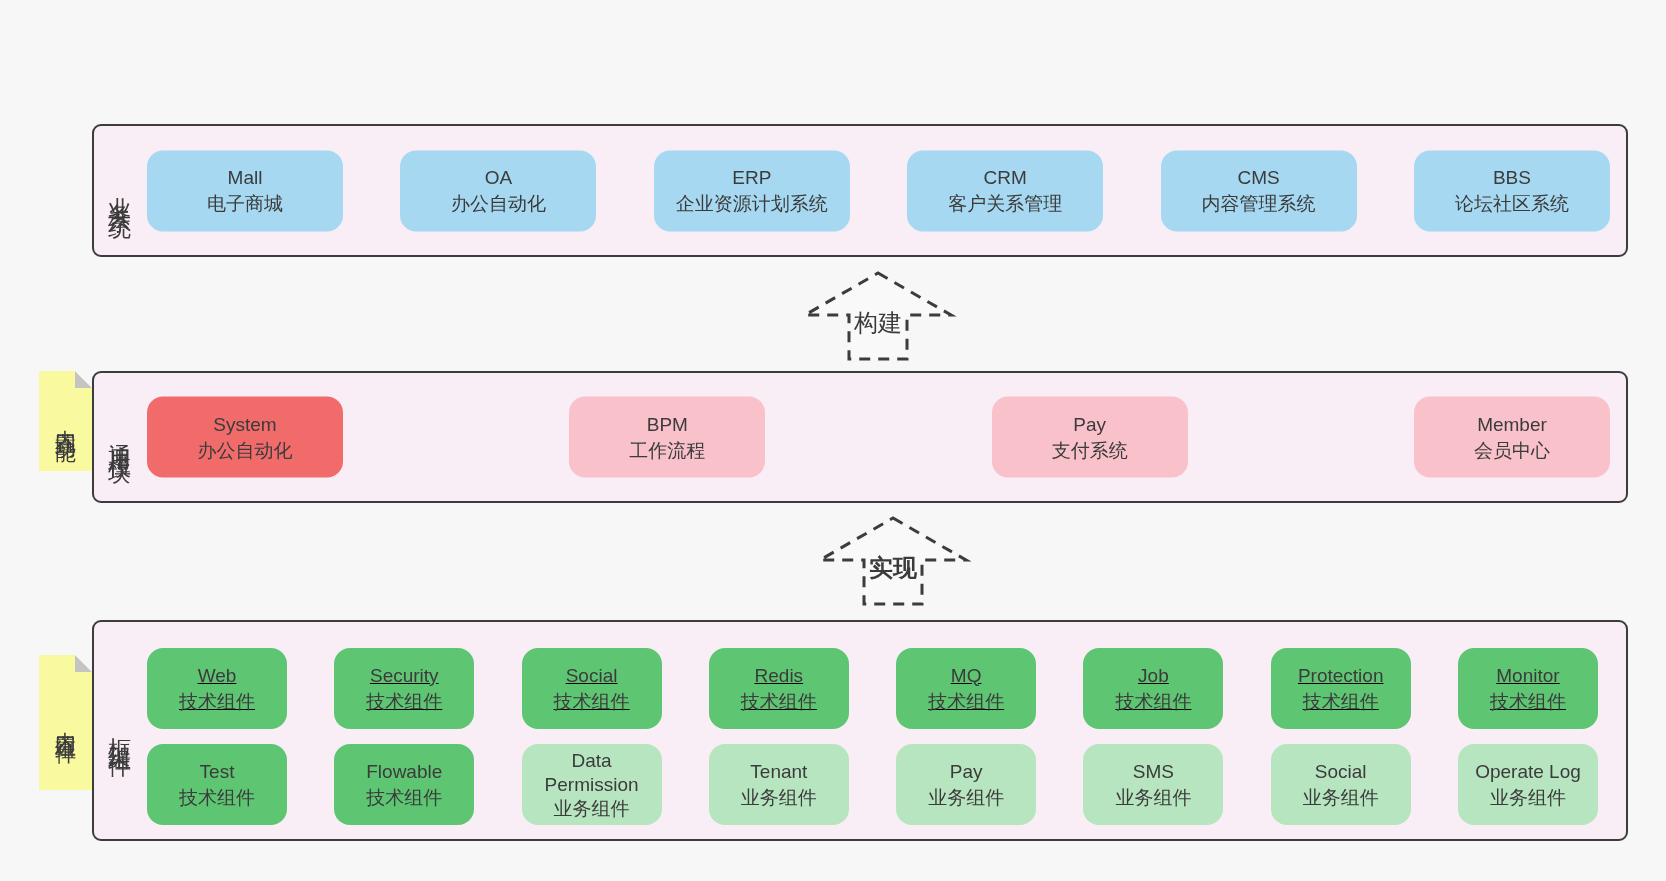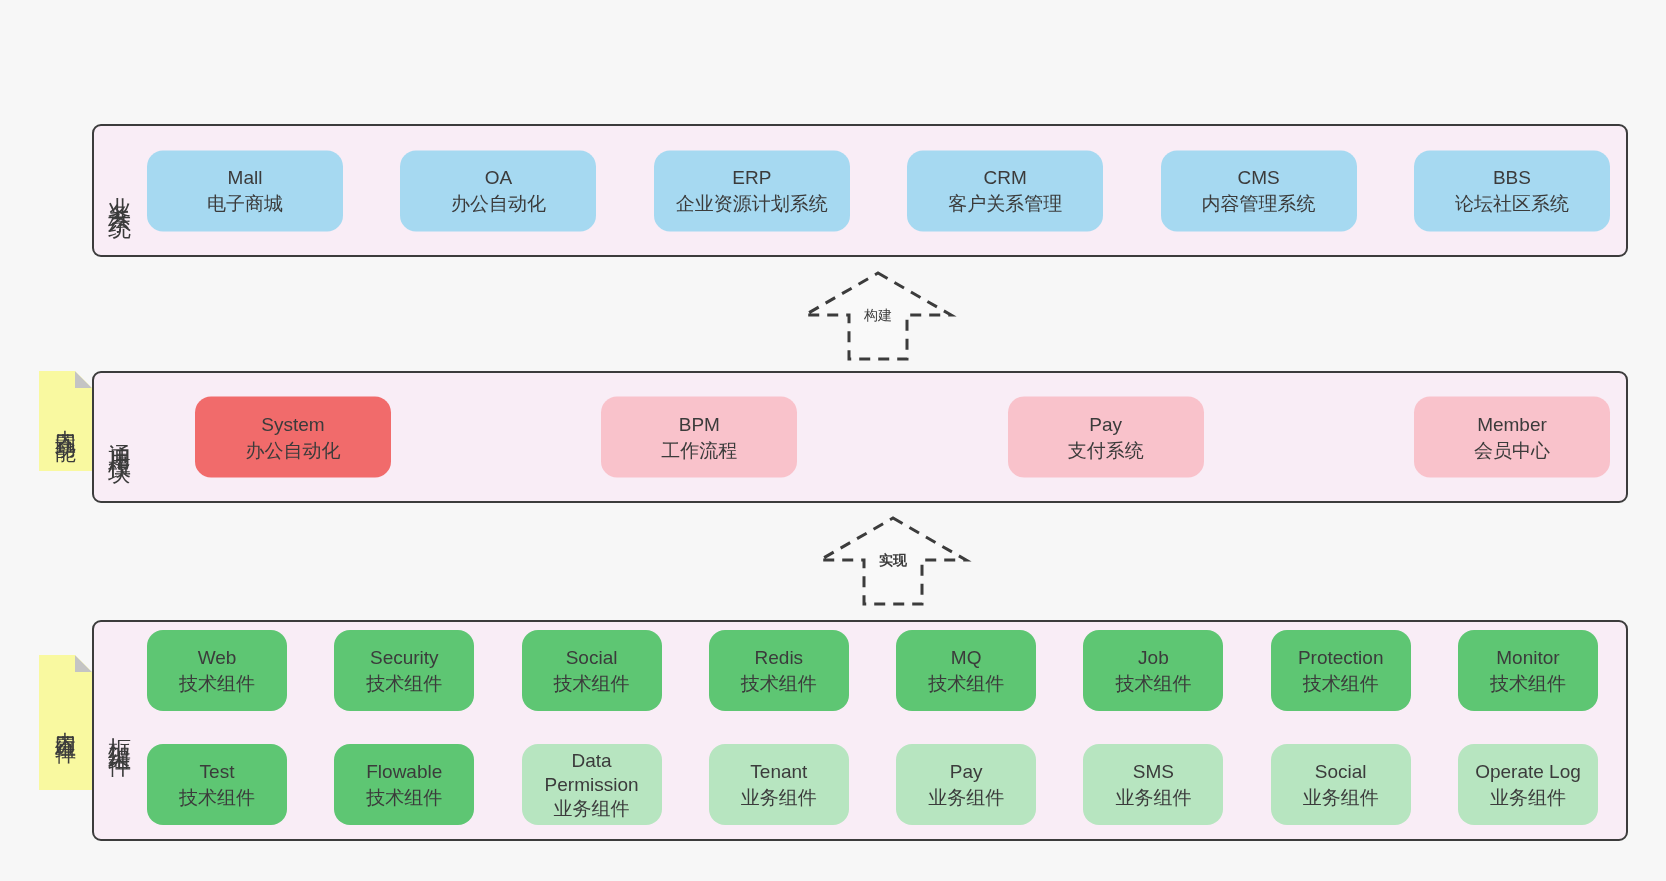--- a/index.html
+++ b/index.html
@@ -36,34 +36,34 @@
     font-size:23px;letter-spacing:6px;color:var(--text);
     white-space:nowrap;
   }
 
   .row{
     position:absolute;left:53px;right:16px;
     display:flex;justify-content:space-between;
   }
   .row.center{top:50%;transform:translateY(-50%);}
   #layer-framework .row{right:28px;}
-  #fw-row-1{top:8px;}
+  #fw-row-1{top:26px;text-decoration:underline;}
   #fw-row-2{top:122px;}
 
   .box{
     height:81px;border-radius:16px;
     display:flex;flex-direction:column;align-items:center;justify-content:center;
     text-align:center;color:var(--text);
     font-size:19px;line-height:26px;
     padding:0 4px;box-sizing:border-box;
   }
   .w6{width:196px;}
   .w8{width:140px;}
   .blue{background:var(--blue);}
-  .red{background:var(--red);margin-left:48px;}
+  .red{background:var(--red);}
   .pink{background:var(--pink);}
   .gdark{background:var(--green-dark);}
   .glight{background:var(--green-light);}
   .box .t2{white-space:nowrap;}
   #box-dataperm{line-height:24px;}
 
   .note{
     position:absolute;left:39px;width:53px;
     background:var(--yellow);
     clip-path:polygon(0 0,calc(100% - 17px) 0,100% 17px,100% 100%,0 100%);
@@ -77,21 +77,21 @@
   }
   .fold{position:absolute;top:0;right:0;}
 
   .arrow{position:absolute;width:160px;height:92px;}
   #arrow-build{left:798px;top:270px;}
   #arrow-implement{left:813px;top:515px;font-weight:bold;}
   .arrow svg{display:block;}
   .arrow .alabel{
     position:absolute;left:50%;top:36px;transform:translateX(-50%);
     background:#f9f9f9;padding:1px 3px;
-    font-size:14px;color:var(--text);white-space:nowrap;
+    font-size:24px;color:var(--text);white-space:nowrap;
   }
 </style>
 </head>
 <body>
 
 <div id="canvas">
 
   <div class="layer" id="layer-business">
     <div class="vlabel">业务系统</div>
     <div class="row center">

